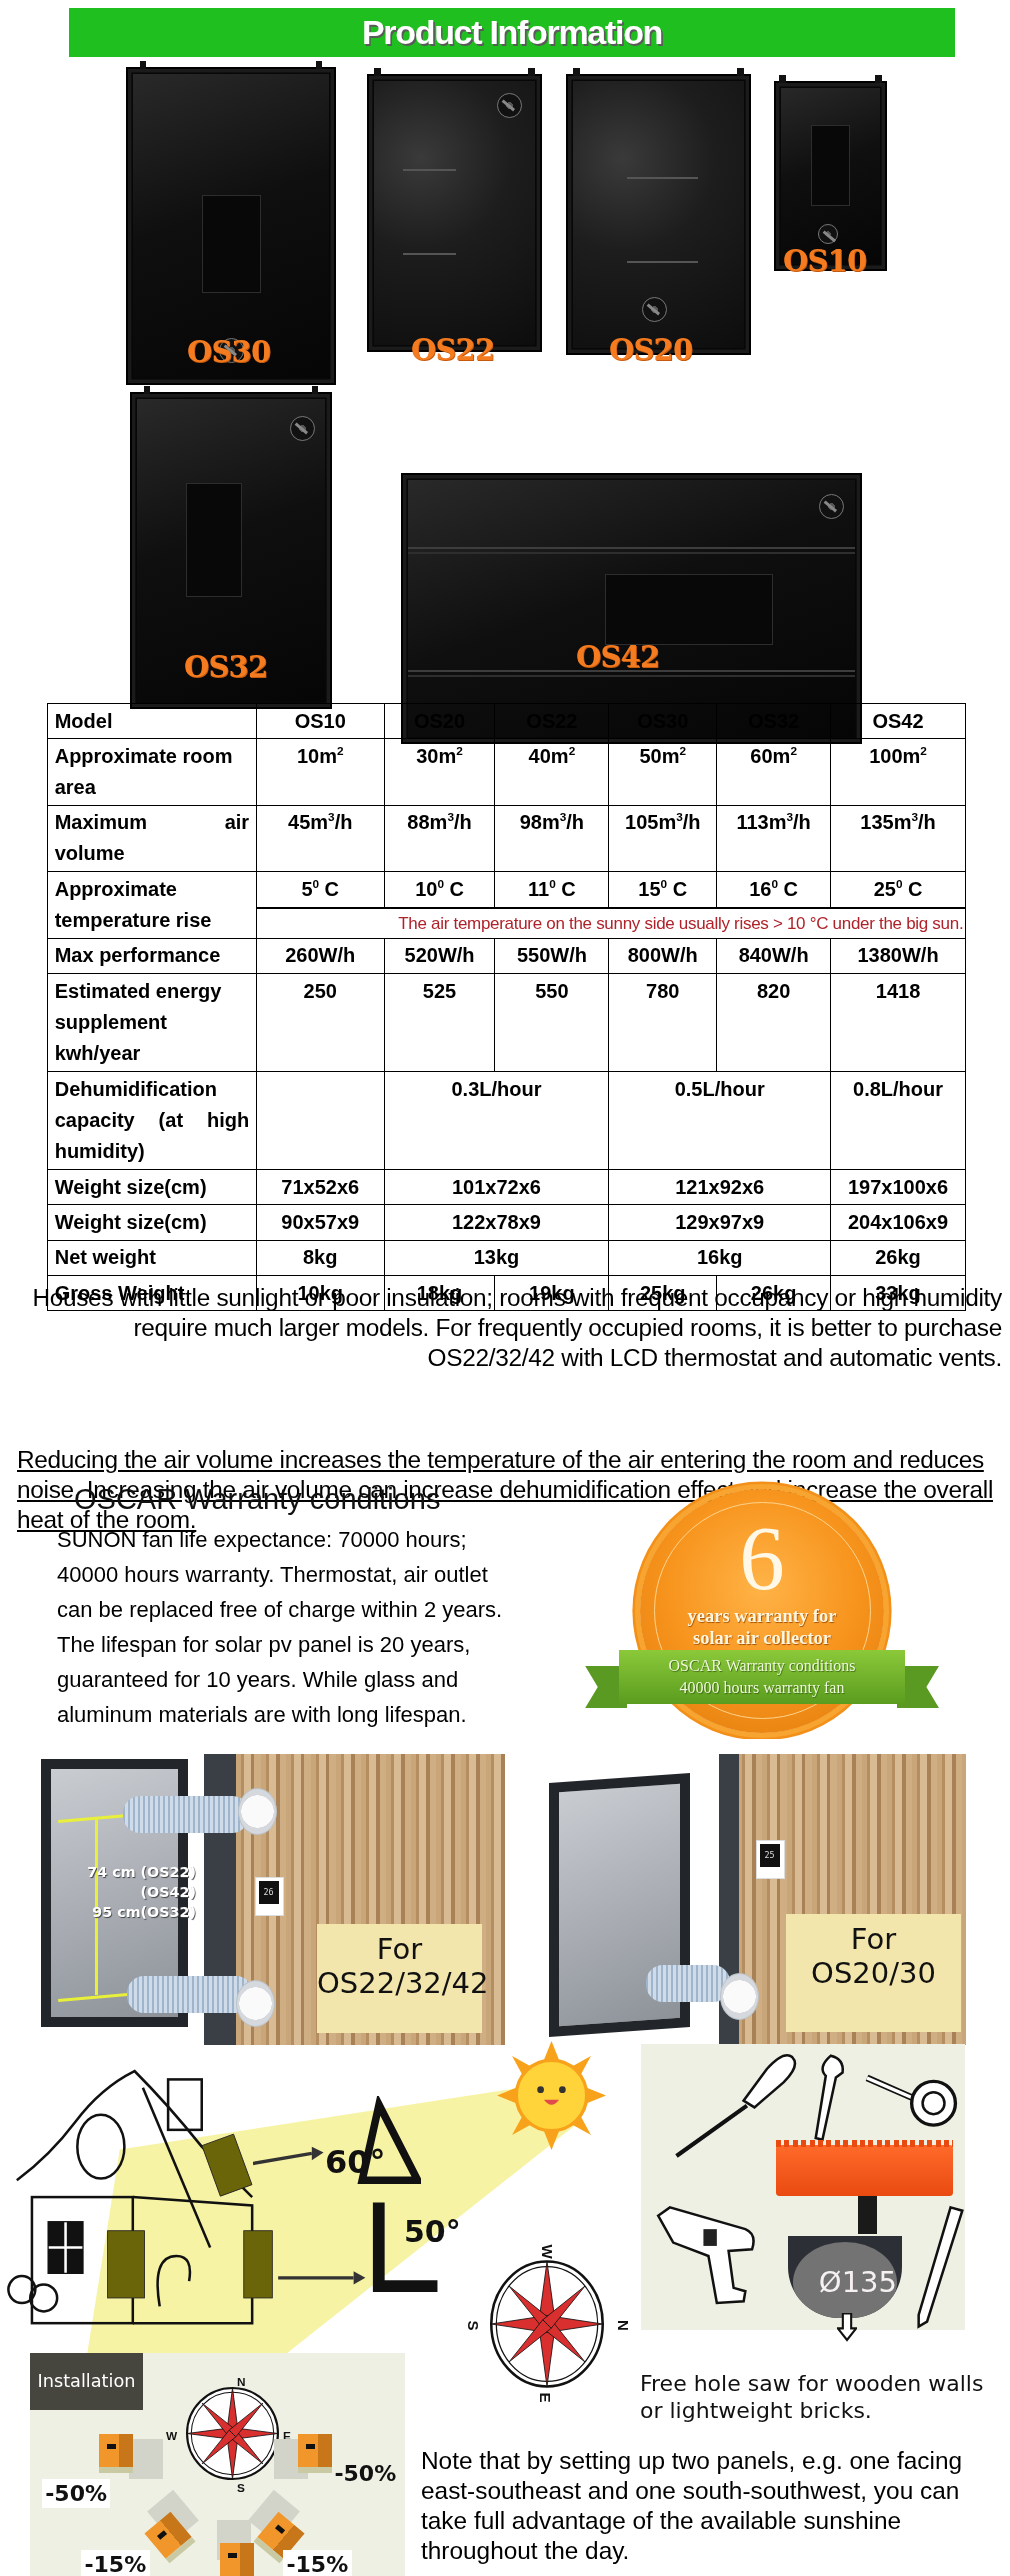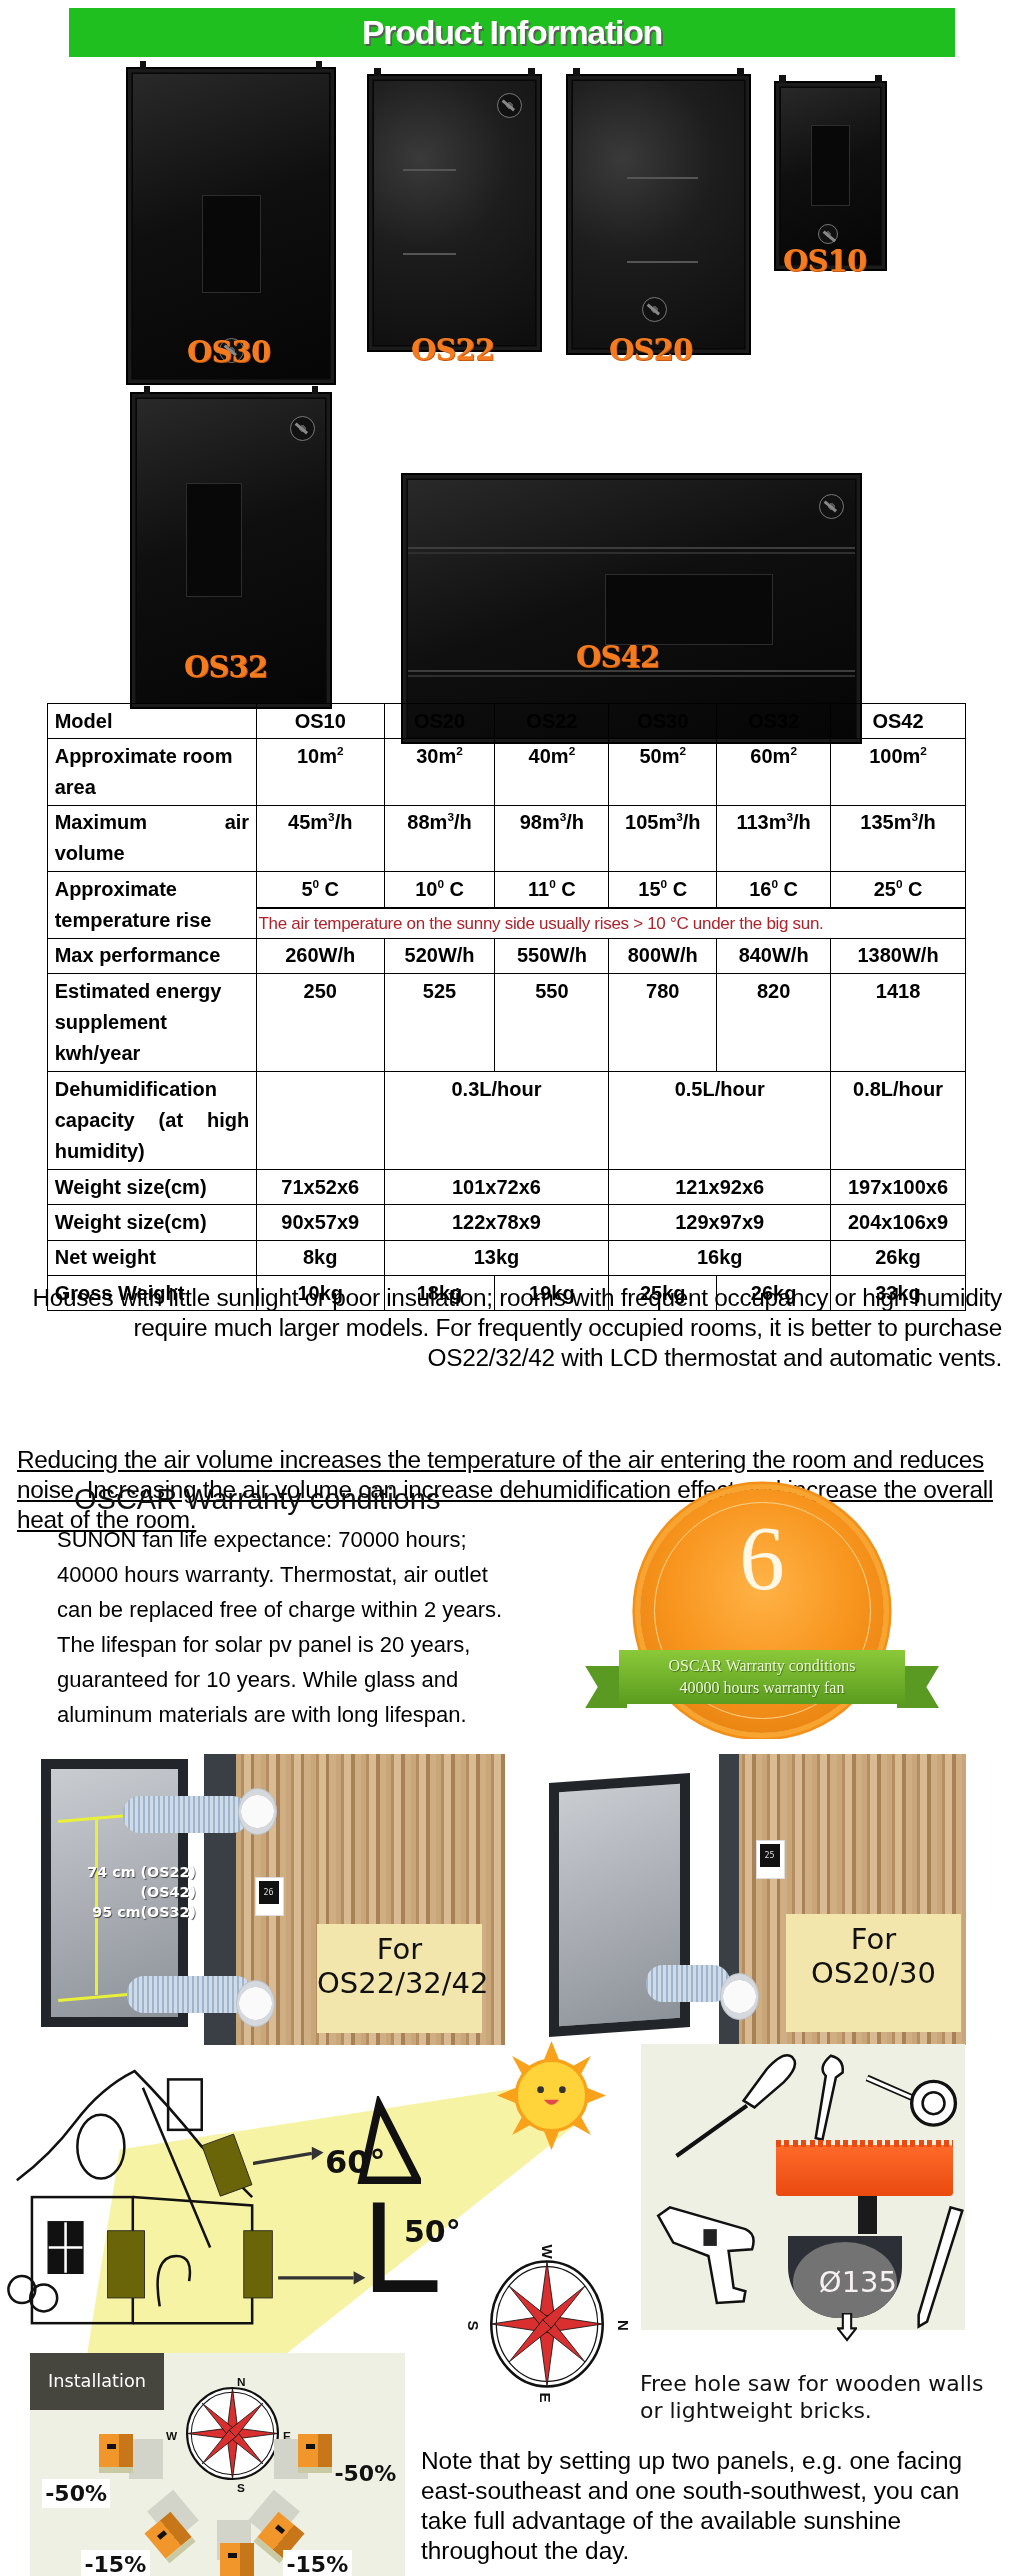--- a/index.html
+++ b/index.html
@@ -21,21 +21,21 @@
   .panel .rail { position: absolute; left: 5px; right: 5px; height: 1.7px; background: #3a3a3a; }
   .model-label { color: #f47b20; font-family: "DejaVu Serif", serif; font-weight: bold; font-size: 29px; letter-spacing: -0.8px; text-shadow: 0.8px 0.8px 0 #c55a0e; }
 
   
   table.spec { position: absolute; left: 47px; top: 703px; width: 919px; border-collapse: collapse; font-family: "Liberation Sans", sans-serif; font-weight: bold; font-size: 20px; color: #000; }
   table.spec td { border: 1.7px solid #000; vertical-align: top; padding: 1.7px 6.7px; line-height: 31px; }
   table.spec td.lbl { text-align: left; }
   table.spec td.val { text-align: center; }
   table.spec td.lbl.justify { text-align: justify; text-align-last: left; }
   table.spec sup { font-size: 11.8px; line-height: 0; }
-  table.spec td.note { color: #b0222a; font-weight: normal; font-size: 17px; padding: 0 1.7px; line-height: 29px; white-space: nowrap; letter-spacing: -0.3px; border-top: 2.5px solid #000; }
+  table.spec td.note { color: #b0222a; font-weight: normal; font-size: 17px; padding: 0 1.7px; line-height: 29px; white-space: nowrap; letter-spacing: -0.3px; border-top: 2.5px solid #000; text-align: right; }
 
   
   .para { left: 17px; width: 985px; font-size: 24.4px; line-height: 30px; color: #000; letter-spacing: -0.3px; }
 
   
   .warranty-title { left: 74px; top: 1483px; font-size: 29px; color: #111; }
   .warranty-text { left: 49px; top: 1522px; width: 539px; font-size: 22px; line-height: 35px; color: #000; white-space: pre-line; margin-left: 8px; }
   .badge { left: 581px; top: 1482px; width: 354px; height: 261px; }
   .seal { position: absolute; left: 59px; top: 6.7px; width: 244px; height: 244px; border-radius: 50%;
     background: radial-gradient(circle at 50% 40%, #ffb347 0%, #f7941d 50%, #e07a0a 100%);
@@ -72,21 +72,21 @@
   .holesaw::before { content: ""; position: absolute; left: 0; right: 0; top: -5px; height: 6.7px; background: repeating-linear-gradient(90deg, #e94a10 0 5px, transparent 5px 8.4px); }
   .arbor { position: absolute; left: 217px; top: 152px; width: 18.5px; height: 38px; background: #1a1a1a; }
   .dia-badge { position: absolute; left: 147px; top: 192px; width: 114px; height: 82px; background: #2c2f35; border-radius: 0 0 51px 51px; overflow: hidden; }
   .dia-badge div { position: absolute; left: 5px; top: 6px; width: 104px; height: 81px; border-radius: 50%; background: #737373; color: #f6f0f3; font-family: "DejaVu Sans", sans-serif; font-size: 29px; line-height: 81px; text-align: right; }
   .down-arrow { position: absolute; left: 196px; top: 269px; width: 20px; height: 29px; }
 
   .saw-text { left: 640px; top: 2370px; width: 354px; font-family: "DejaVu Sans", sans-serif; font-size: 22px; line-height: 27px; color: #111; }
   .note-text { left: 421px; top: 2446px; width: 581px; font-size: 24.4px; line-height: 30px; color: #000; }
 
   .orient-box { left: 30px; top: 2353px; width: 375px; height: 223px; background: #eef0e4; }
-  .orient-tag { position: absolute; left: 0; top: 0; width: 134px; height: 57px; background: #46463f; color: #fff; font-family: "DejaVu Sans", sans-serif; font-size: 17.7px; line-height: 57px; text-align: center; }
+  .orient-tag { position: absolute; left: 0; top: 0; width: 113px; height: 57px; background: #46463f; color: #fff; font-family: "DejaVu Sans", sans-serif; font-size: 17.7px; line-height: 57px; text-align: center; }
   .pct { position: absolute; background: #fff; color: #111; font-family: "DejaVu Sans", sans-serif; font-weight: bold; font-size: 22px; line-height: 29px; padding: 0 3.4px; }
   .mini-house { position: absolute; width: 34px; height: 39px; background: linear-gradient(90deg, #f0962b 0 60%, #c7761a 60% 100%); border-bottom: 6.7px solid #c9c9a4; }
   .mini-house::after { content: ""; position: absolute; left: 8.4px; top: 10px; width: 8.4px; height: 5px; background: #111; }
   .mini-shadow { position: absolute; width: 34px; height: 40px; background: #d2d3c9; }
 </style>
 </head>
 <body>
 
 <div class="abs header-bar">
   <span class="header-title">Product Information</span>
@@ -259,20 +259,24 @@
 <p class="abs warranty-text">SUNON fan life expectance: 70000 hours;
 40000 hours warranty.   Thermostat, air outlet
 can be replaced free of charge within 2 years.
 The lifespan for solar pv panel is 20 years,
 guaranteed for 10 years. While glass and
 aluminum materials are with long lifespan.</p>
 
 <div class="abs badge">
   <div class="seal">
     <div class="seal-num">6</div>
+    <div class="seal-text">
+      <div>years warranty for</div>
+      <div>solar air collector</div>
+    </div>
   </div>
   <div class="ribbon-tail l"></div>
   <div class="ribbon-tail r"></div>
   <div class="ribbon">
     <div>OSCAR Warranty conditions</div>
     <div>40000 hours warranty fan</div>
   </div>
 </div>
 
 <div class="abs install-box" style="left:34px;top:1739px;width:471px;height:308px;">

